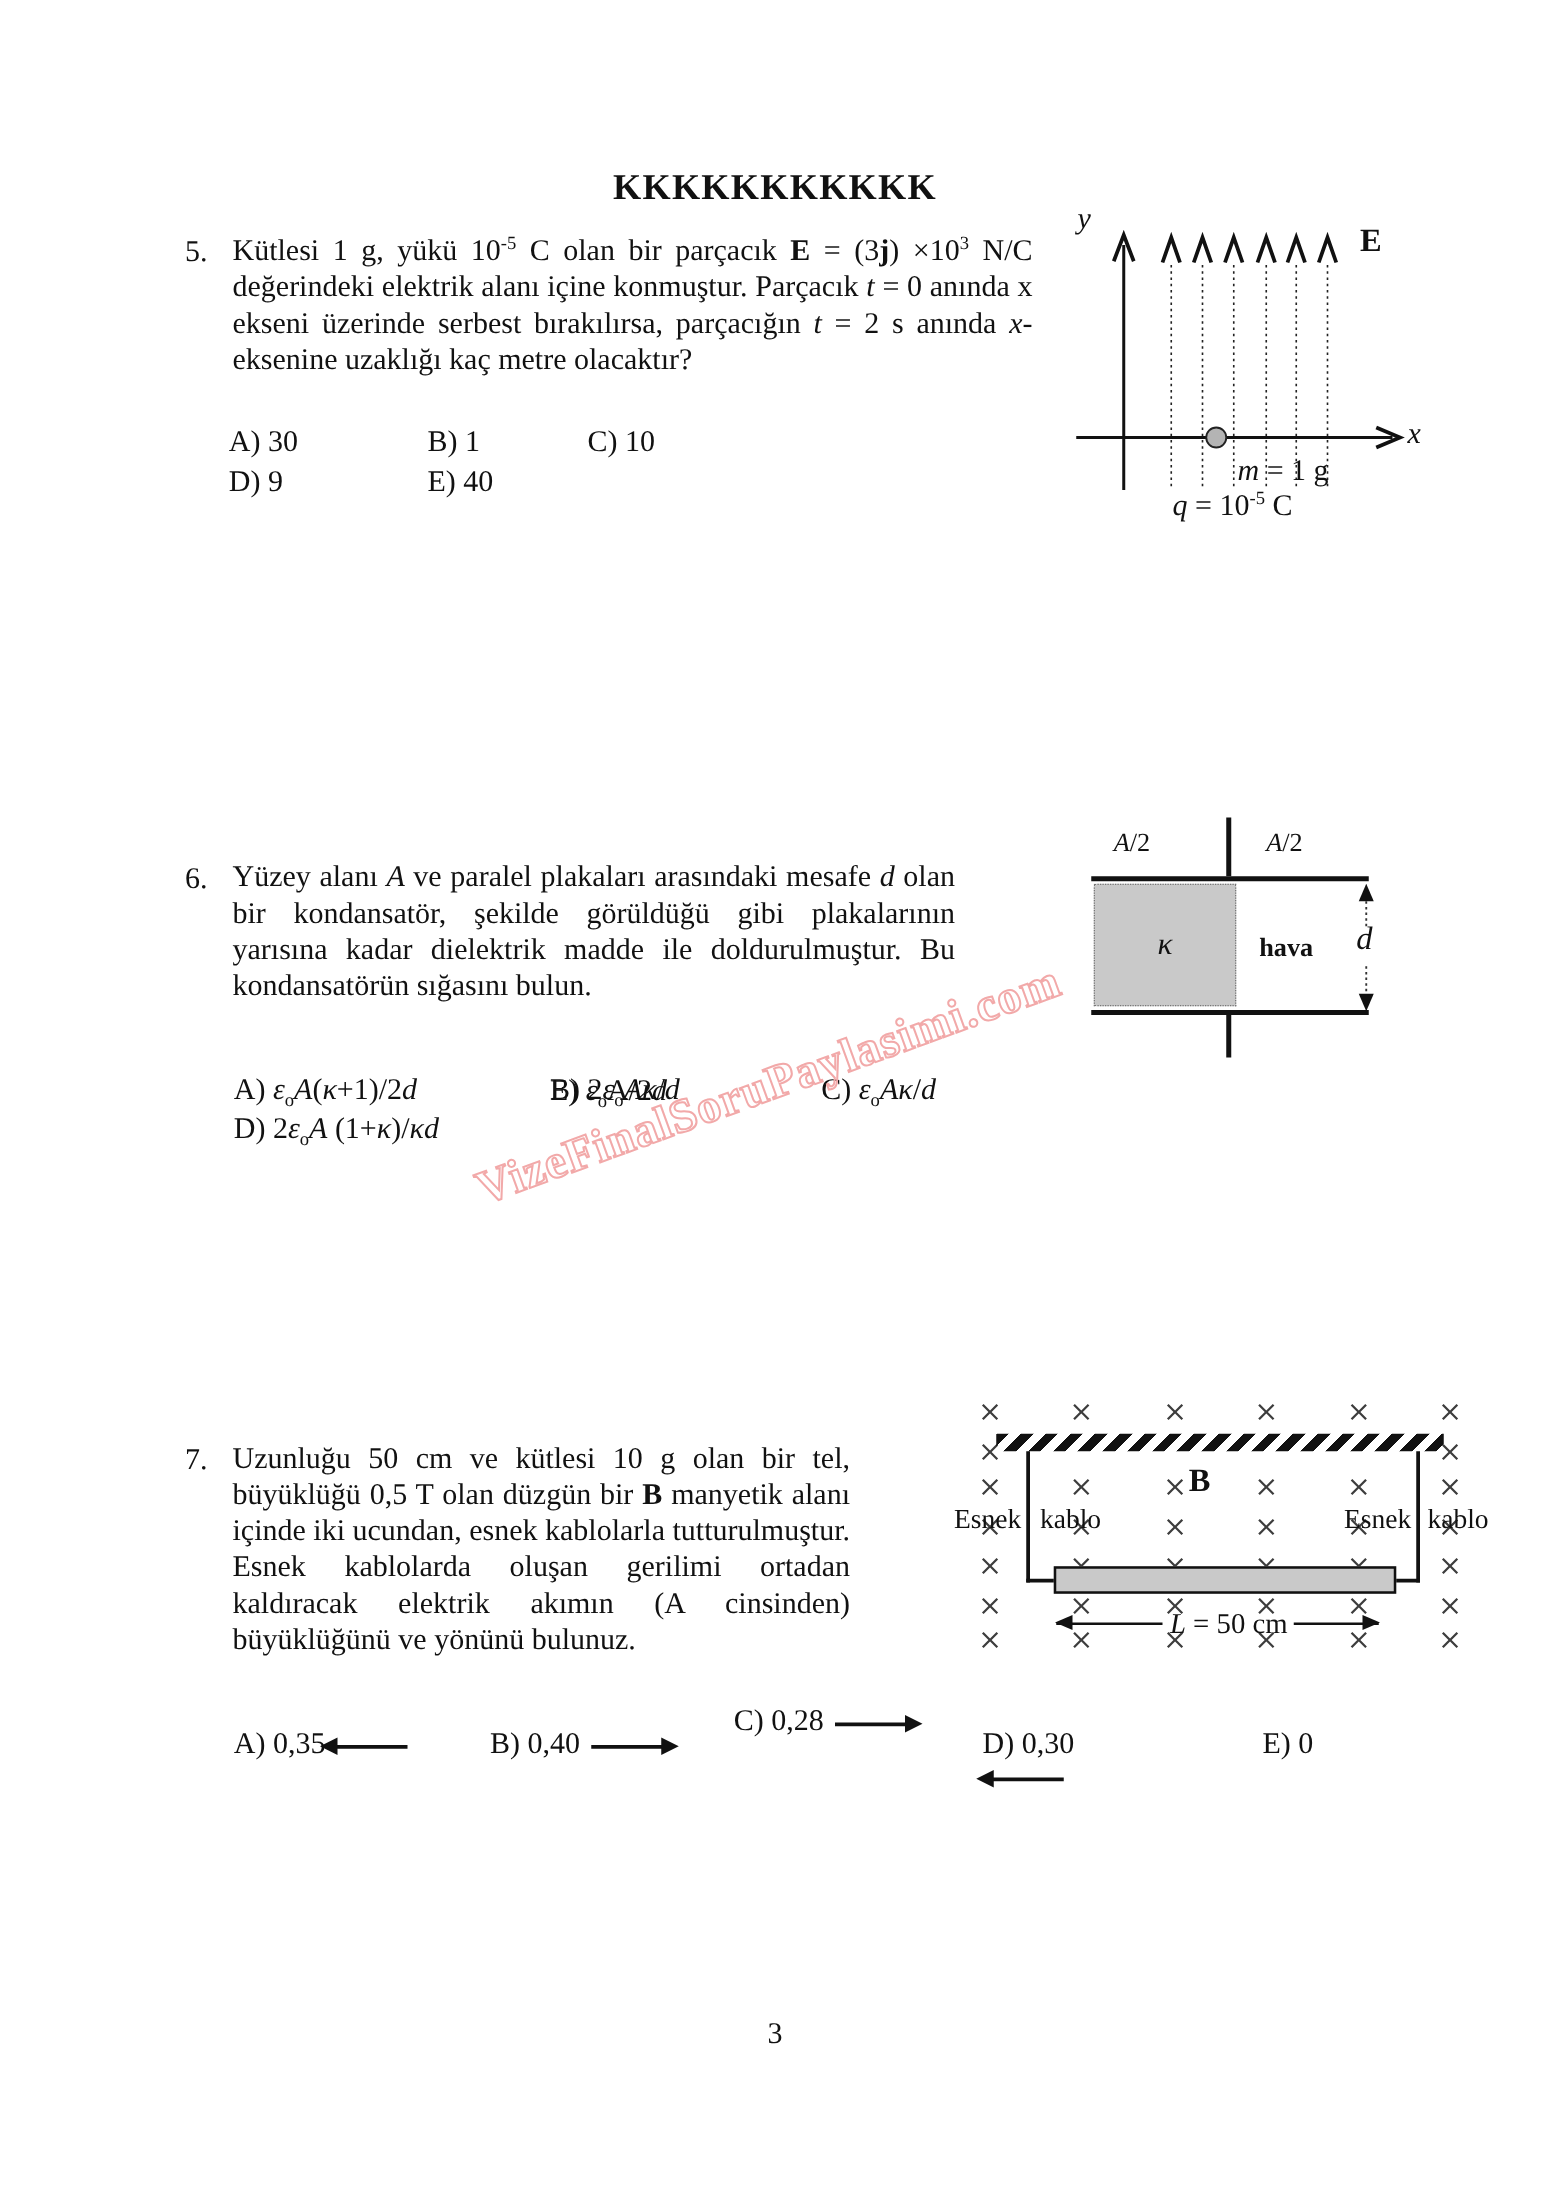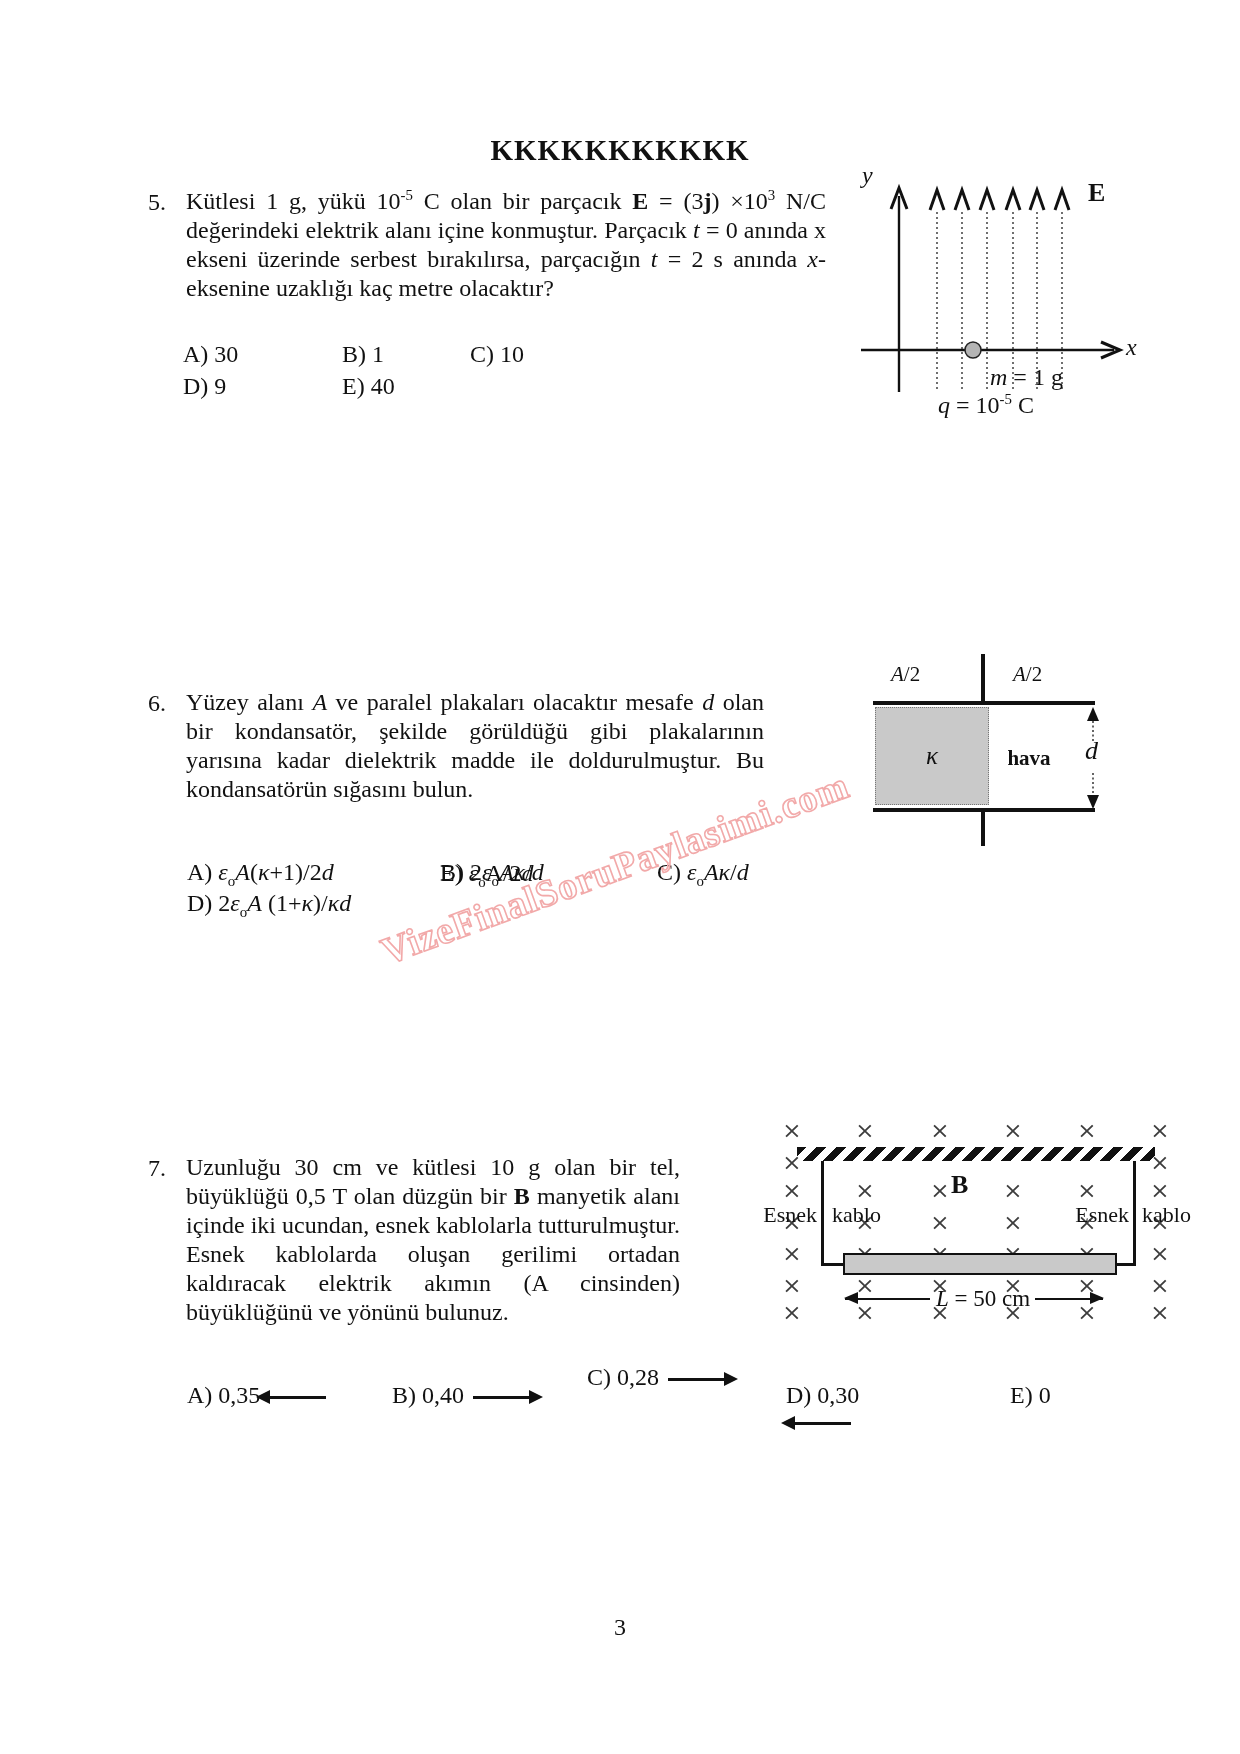--- a/index.html
+++ b/index.html
@@ -98,21 +98,21 @@
     <circle cx="203" cy="200" r="8" fill="#b4b4b4" stroke="#222" stroke-width="1.5"></circle>
   </svg>
   <span class="dlabel it" style="left:92px;top:12px;">y</span>
   <span class="dlabel it" style="left:356px;top:184px;">x</span>
   <span class="dlabel bold" style="left:318px;top:28px;">E</span>
   <span class="dlabel" style="left:172px;top:214px;margin-left:48px;"><span class="rt-i">m</span><span> = 1 g</span></span>
   <span class="dlabel" style="left:168px;top:242px;"><span class="rt-i">q</span><span> = 10</span><span class="rt-sup">-5</span><span> C</span></span>
 </div>
 
 <span class="abs q-num" style="left:148px;top:690px;">6.</span>
-<div class="abs q-par" style="left:186px;top:688px;width:578px;"><span>Yüzey alanı </span><span class="rt-i">A</span><span> ve paralel plakaları olacaktır mesafe </span><span class="rt-i">d</span><span> olan bir kondansatör, şekilde görüldüğü gibi plakalarının yarısına kadar dielektrik madde ile doldurulmuştur. Bu kondansatörün sığasını bulun.</span></div>
+<div class="abs q-par" style="left:186px;top:688px;width:578px;"><span>Yüzey alanı </span><span class="rt-i">A</span><span> ve paralel plakaları arasındaki mesafe </span><span class="rt-i">d</span><span> olan bir kondansatör, şekilde görüldüğü gibi plakalarının yarısına kadar dielektrik madde ile doldurulmuştur. Bu kondansatörün sığasını bulun.</span></div>
 
 <span class="abs opt" style="left:187px;top:859px;"><span>A) </span><span class="rt-i">ε</span><span class="rt-sub">o</span><span class="rt-i">A</span><span>(</span><span class="rt-i">κ</span><span>+1)/2</span><span class="rt-i">d</span></span>
 <span class="abs opt" style="left:440px;top:859px;"><span>B) 2</span><span class="rt-i">ε</span><span class="rt-sub">o</span><span class="rt-i">A</span><span class="rt-i">κ</span><span>/</span><span class="rt-i">d</span></span>
 <span class="abs opt" style="left:657px;top:859px;"><span>C) </span><span class="rt-i">ε</span><span class="rt-sub">o</span><span class="rt-i">A</span><span class="rt-i">κ</span><span>/</span><span class="rt-i">d</span></span>
 <span class="abs opt" style="left:187px;top:890px;"><span>D) 2</span><span class="rt-i">ε</span><span class="rt-sub">o</span><span class="rt-i">A</span><span> (1+</span><span class="rt-i">κ</span><span>)/</span><span class="rt-i">κ</span><span class="rt-i">d</span></span>
 <span class="abs opt" style="left:440px;top:860px;"><span>E) </span><span class="rt-i">ε</span><span class="rt-sub">o</span><span>A/2</span><span class="rt-i">d</span></span>
 
 <div class="abs" style="left:845px;top:650px;width:395px;height:205px;">
   <span class="dlabel" style="left:46px;top:12px;font-size:21px;"><span class="rt-i">A</span><span>/2</span></span>
   <span class="dlabel" style="left:168px;top:12px;font-size:21px;"><span class="rt-i">A</span><span>/2</span></span>
@@ -127,21 +127,21 @@
   <svg width="22" height="102" style="position:absolute;left:237px;top:57px;">
     <polygon points="11,0 5,14 17,14" fill="#111"></polygon>
     <line x1="11" y1="14" x2="11" y2="36" stroke="#333" stroke-width="1.5" stroke-dasharray="2 2.5"></line>
     <line x1="11" y1="66" x2="11" y2="88" stroke="#333" stroke-width="1.5" stroke-dasharray="2 2.5"></line>
     <polygon points="11,102 5,88 17,88" fill="#111"></polygon>
   </svg>
   <span class="dlabel it" style="left:240px;top:86px;font-size:26px;"><span class="rt-i">d</span></span>
 </div>
 
 <span class="abs q-num" style="left:148px;top:1155px;">7.</span>
-<div class="abs q-par" style="left:186px;top:1153px;width:494px;"><span>Uzunluğu 30 cm ve kütlesi 10 g olan bir tel, büyüklüğü 0,5 T olan düzgün bir </span><span class="rt-b">B</span><span> manyetik alanı içinde iki ucundan, esnek kablolarla tutturulmuştur. Esnek kablolarda oluşan gerilimi ortadan kaldıracak elektrik akımın (A cinsinden) büyüklüğünü ve yönünü bulunuz.</span></div>
+<div class="abs q-par" style="left:186px;top:1153px;width:494px;"><span>Uzunluğu 50 cm ve kütlesi 10 g olan bir tel, büyüklüğü 0,5 T olan düzgün bir </span><span class="rt-b">B</span><span> manyetik alanı içinde iki ucundan, esnek kablolarla tutturulmuştur. Esnek kablolarda oluşan gerilimi ortadan kaldıracak elektrik akımın (A cinsinden) büyüklüğünü ve yönünü bulunuz.</span></div>
 
 <div class="abs opt opt-flex" style="left:187px;top:1382px;">
   <span>A) 0,35</span>
   <span class="opt-arrow" data-dir="left"></span>
 </div>
 <div class="abs opt opt-flex" style="left:392px;top:1382px;">
   <span>B) 0,40</span>
   <span class="opt-arrow" data-dir="right"></span>
 </div>
 <div class="abs opt opt-flex" style="left:587px;top:1364px;justify-content:flex-end;">

